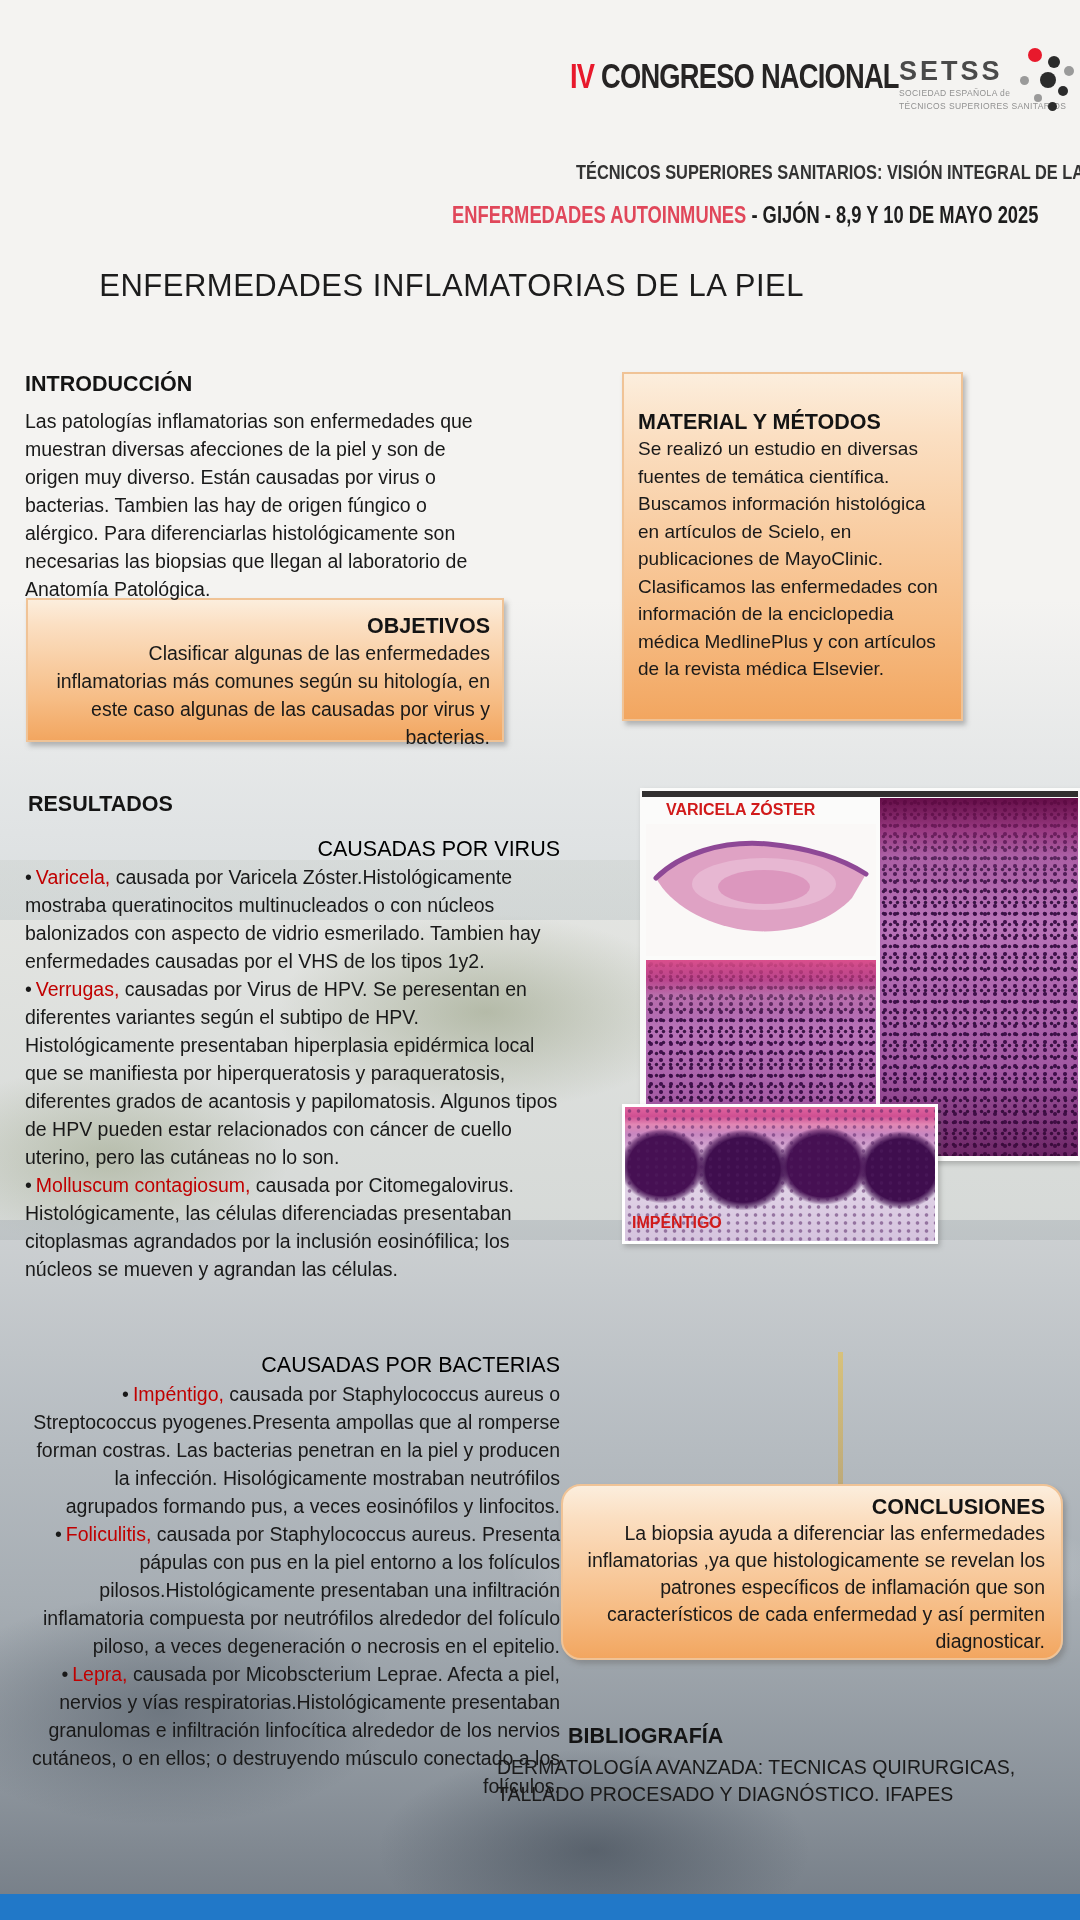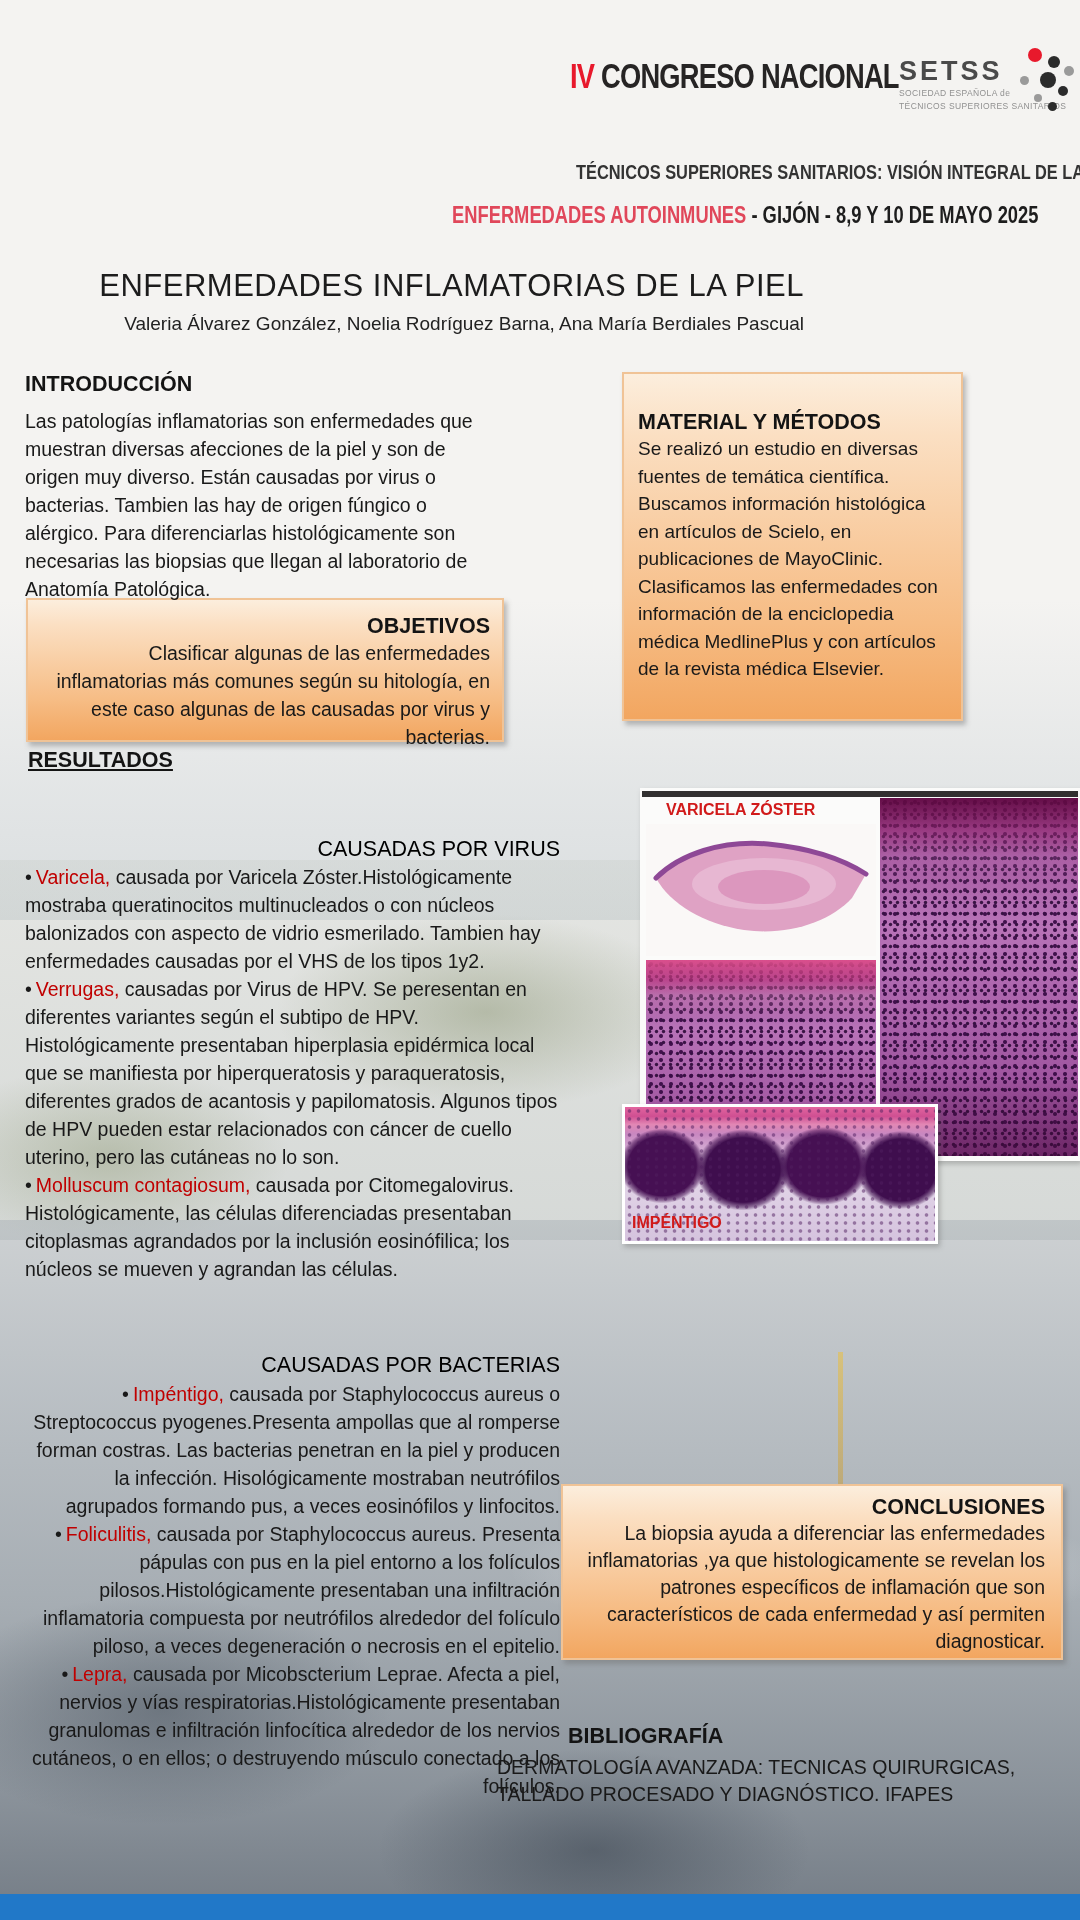--- a/index.html
+++ b/index.html
@@ -107,36 +107,35 @@
     </div>
     <div class="t logo-line2" style="left:124px;top:118px;">
       <span class="cond">TÉCNICOS SUPERIORES SANITARIOS: VISIÓN INTEGRAL DE LAS</span>
     </div>
     <div class="t logo-line3" style="left:0;top:160px;">
       <span class="cond"><span class="line3-red">ENFERMEDADES AUTOINMUNES</span><span> - </span><span>GIJÓN</span><span> - 8,9 Y 10 DE MAYO 2025</span></span>
     </div>
   </div>
 
   <div class="t center title" style="left:40px;top:268px;width:764px;">ENFERMEDADES INFLAMATORIAS DE LA PIEL</div>
-  <div class="t center authors" style="left:40px;top:313px;width:764px;">Valeria Álvarez González, Noelia Rodríguez Barna, Ana María Berdiales Pascual</div>
 
   <div class="t h" style="left:25px;top:372px;">INTRODUCCIÓN</div>
   <div class="t orange-box center" style="left:26px;top:598px;width:478px;height:144px;padding:14px 12px 0 12px;">
     <div class="h">OBJETIVOS</div>
     <div class="body">Clasificar algunas de las enfermedades inflamatorias más comunes según su hitología, en este caso algunas de las causadas por virus y bacterias.</div>
   </div>
 
   <div class="t body" style="left:25px;top:407px;width:478px;">Las patologías inflamatorias son enfermedades que muestran diversas afecciones de la piel y son de origen muy diverso. Están causadas por virus o bacterias. Tambien las hay de origen fúngico o alérgico. Para diferenciarlas histológicamente son necesarias las biopsias que llegan al laboratorio de Anatomía Patológica.</div>
 
   <div class="t orange-box" style="left:622px;top:372px;width:341px;height:349px;padding:36px 12px 0 14px;">
     <div class="h">MATERIAL Y MÉTODOS</div>
     <div class="body-sm">Se realizó un estudio en diversas fuentes de temática científica. Buscamos información histológica en artículos de Scielo, en publicaciones de MayoClinic. Clasificamos las enfermedades con información de la enciclopedia médica MedlinePlus y con artículos de la revista médica Elsevier.</div>
   </div>
 
-  <div class="t h" style="left:28px;top:748px;text-decoration:underline;">RESULTADOS</div>
+  <div class="t h" style="left:28px;top:792px;">RESULTADOS</div>
 
   <div class="t blue-h center" style="left:25px;top:837px;width:535px;">CAUSADAS POR VIRUS</div>
   <div class="t body" style="left:25px;top:863px;width:535px;">
     <p><span class="bullet">•</span><span class="name-red">Varicela,</span><span> causada por Varicela Zóster.Histológicamente mostraba queratinocitos multinucleados o con núcleos balonizados con aspecto de vidrio esmerilado. Tambien hay enfermedades causadas por el VHS de los tipos 1y2.</span></p>
     <p><span class="bullet">•</span><span class="name-red">Verrugas,</span><span> causadas por Virus de HPV. Se peresentan en diferentes variantes según el subtipo de HPV. Histológicamente presentaban hiperplasia epidérmica local que se manifiesta por hiperqueratosis y paraqueratosis, diferentes grados de acantosis y papilomatosis. Algunos tipos de HPV pueden estar relacionados con cáncer de cuello uterino, pero las cutáneas no lo son.</span></p>
     <p><span class="bullet">•</span><span class="name-red">Molluscum contagiosum,</span><span> causada por Citomegalovirus. Histológicamente, las células diferenciadas presentaban citoplasmas agrandados por la inclusión eosinófilica; los núcleos se mueven y agrandan las células.</span></p>
   </div>
 
   <div class="t blue-h center" style="left:25px;top:1353px;width:535px;">CAUSADAS POR BACTERIAS</div>
   <div class="t body" style="left:25px;top:1380px;width:535px;text-align:right;">
@@ -158,21 +157,21 @@
     </div>
     <div class="hist hist-purple crust-top" style="left:240px;top:10px;width:198px;height:358px;"></div>
     <div class="hist hist-purple crust-pink" style="left:6px;top:172px;width:230px;height:196px;"></div>
   </div>
 
   <div class="t fig" style="left:622px;top:1104px;width:316px;height:140px;background:#fff;">
     <div class="hist hist-impetigo" style="left:3px;top:3px;width:310px;height:134px;"></div>
     <div class="t fig-label" style="left:10px;top:110px;">IMPÉNTIGO</div>
   </div>
 
-  <div class="t orange-box center" style="left:561px;top:1484px;width:502px;height:176px;padding:9px 16px 0 16px;">
+  <div class="t orange-box center" style="left:561px;top:1484px;width:502px;height:176px;padding:9px 16px 0 16px;border-radius:20px;">
     <div class="h">CONCLUSIONES</div>
     <div class="body" style="line-height:27px;">La biopsia ayuda a diferenciar las enfermedades inflamatorias ,ya que histologicamente se revelan los patrones específicos de inflamación que son característicos de cada enfermedad y así permiten diagnosticar.</div>
   </div>
 
   <div class="t h" style="left:568px;top:1724px;">BIBLIOGRAFÍA</div>
   <div class="t body" style="left:497px;top:1754px;width:575px;line-height:27px;">DERMATOLOGÍA AVANZADA: TECNICAS QUIRURGICAS, TALLADO PROCESADO Y DIAGNÓSTICO. IFAPES</div>
 
   <div class="t bottom-bar"></div>
 
 </div>

